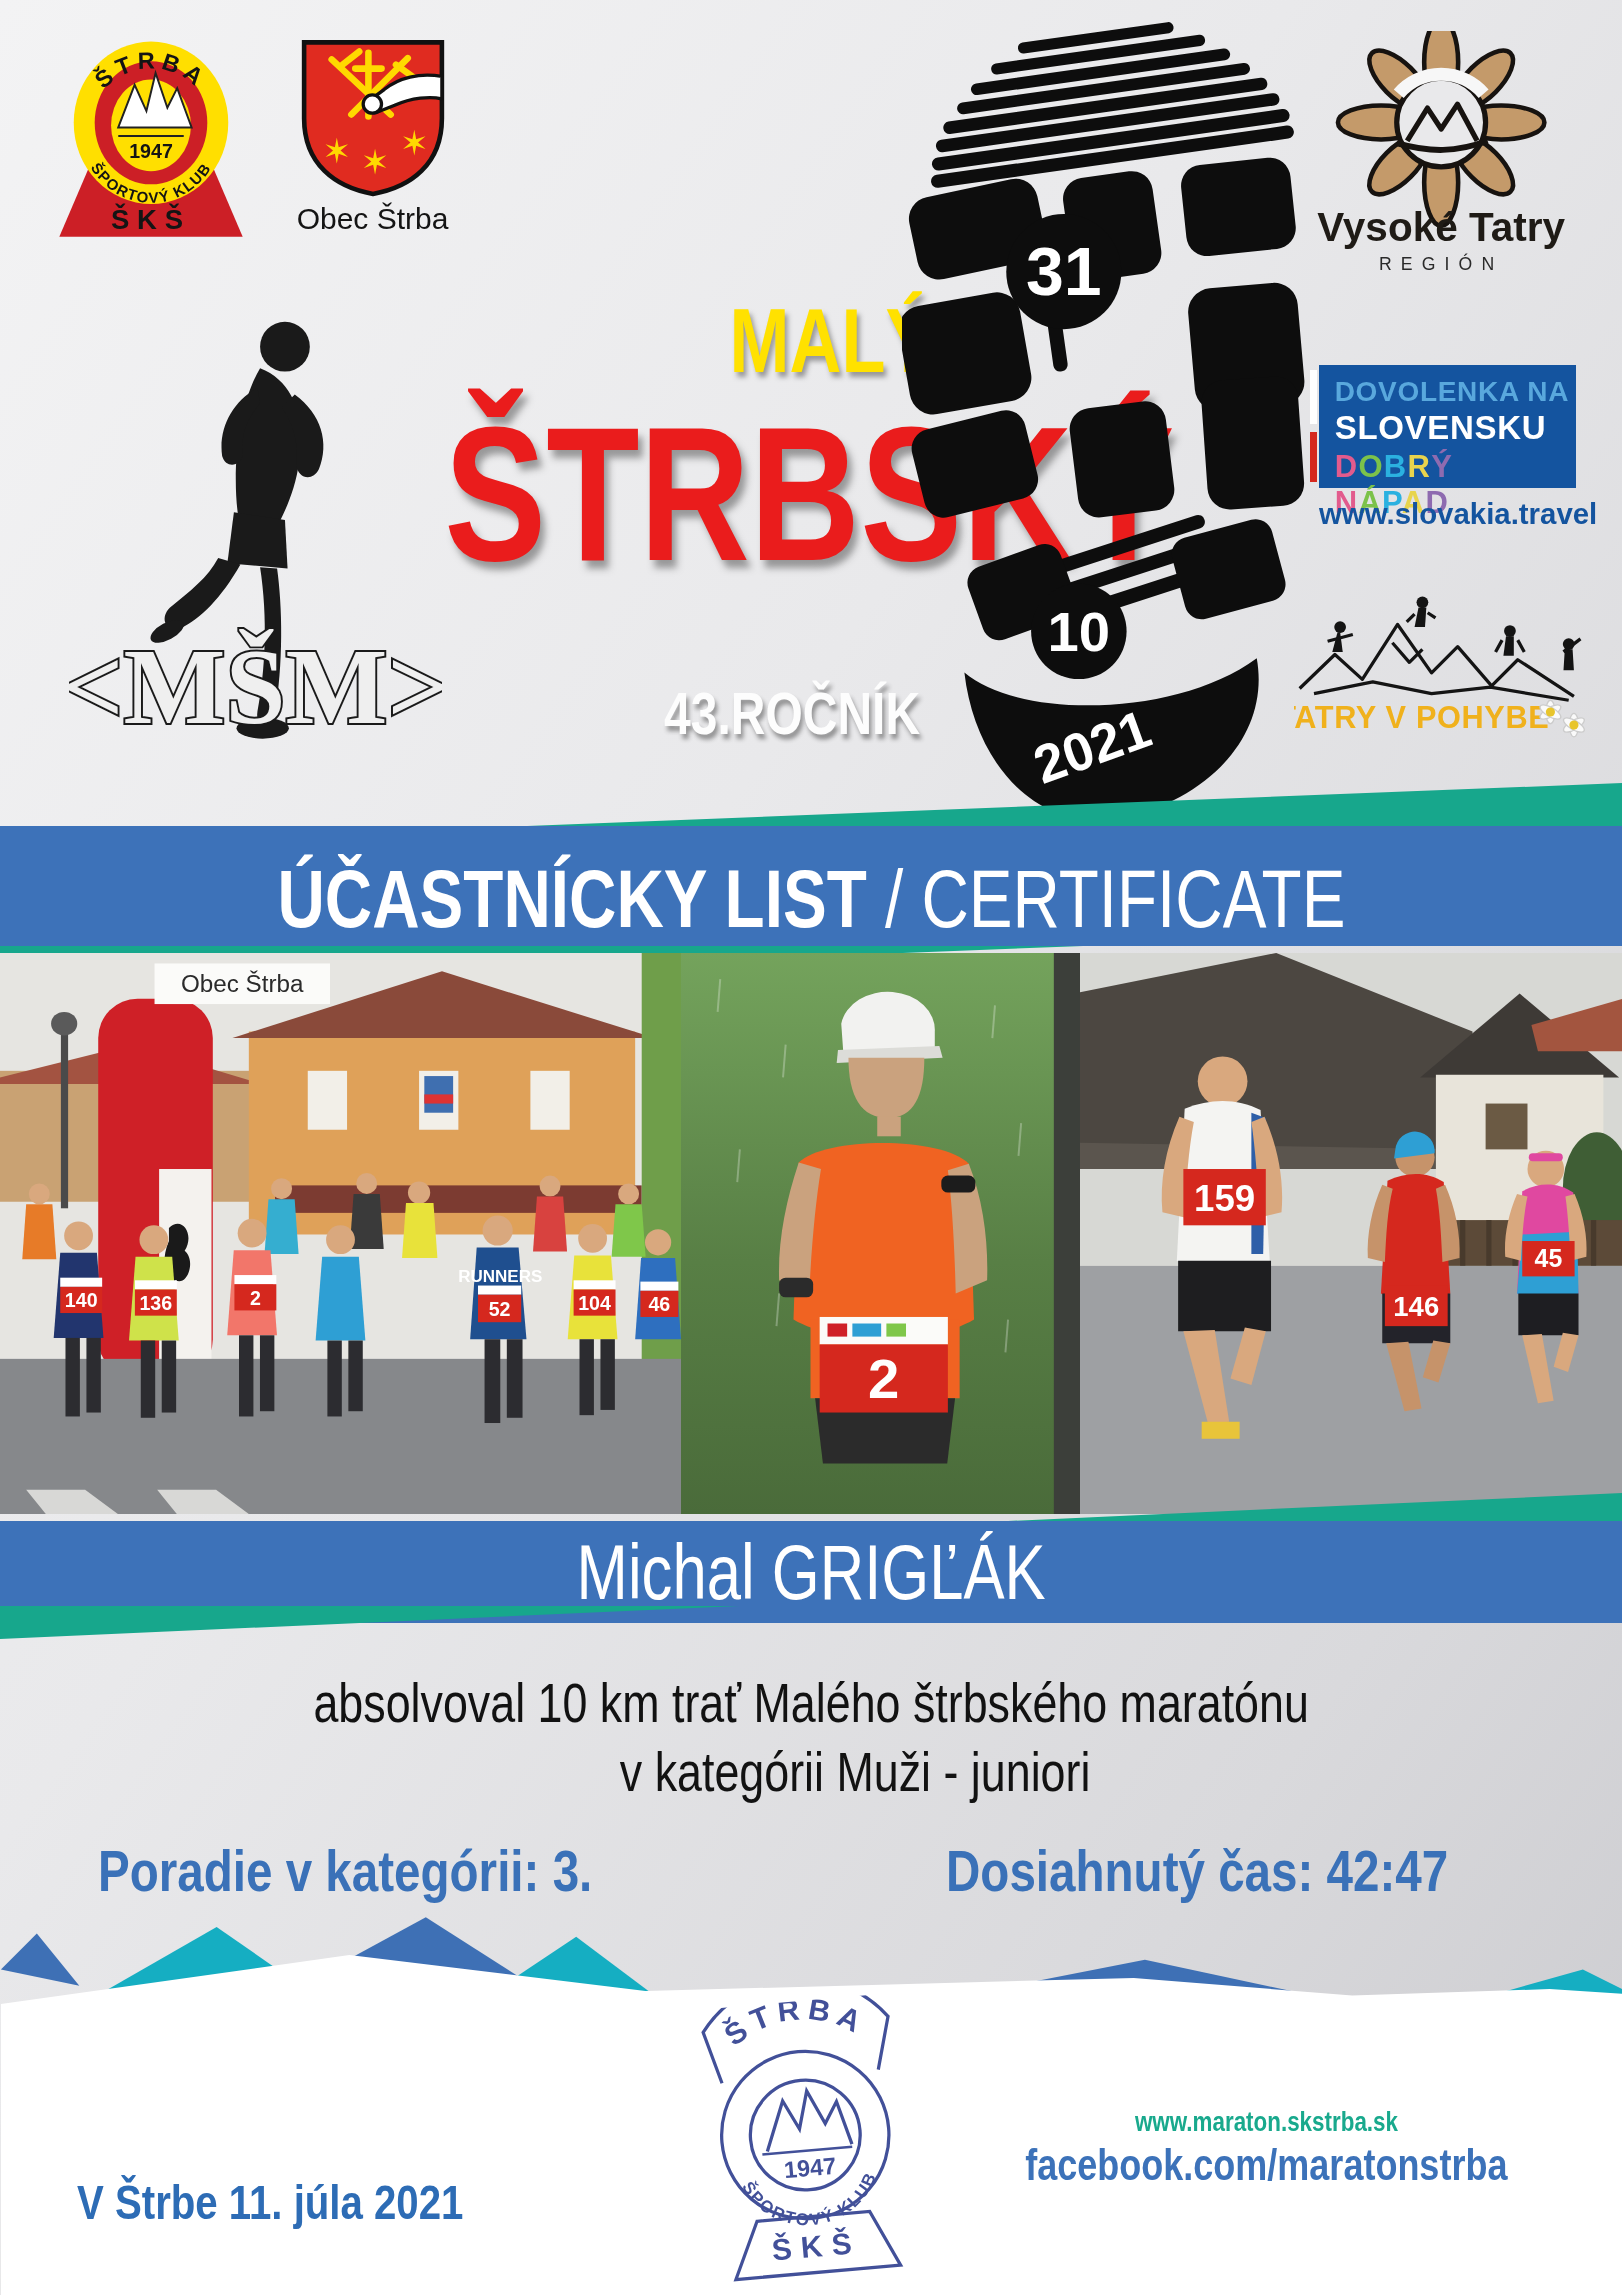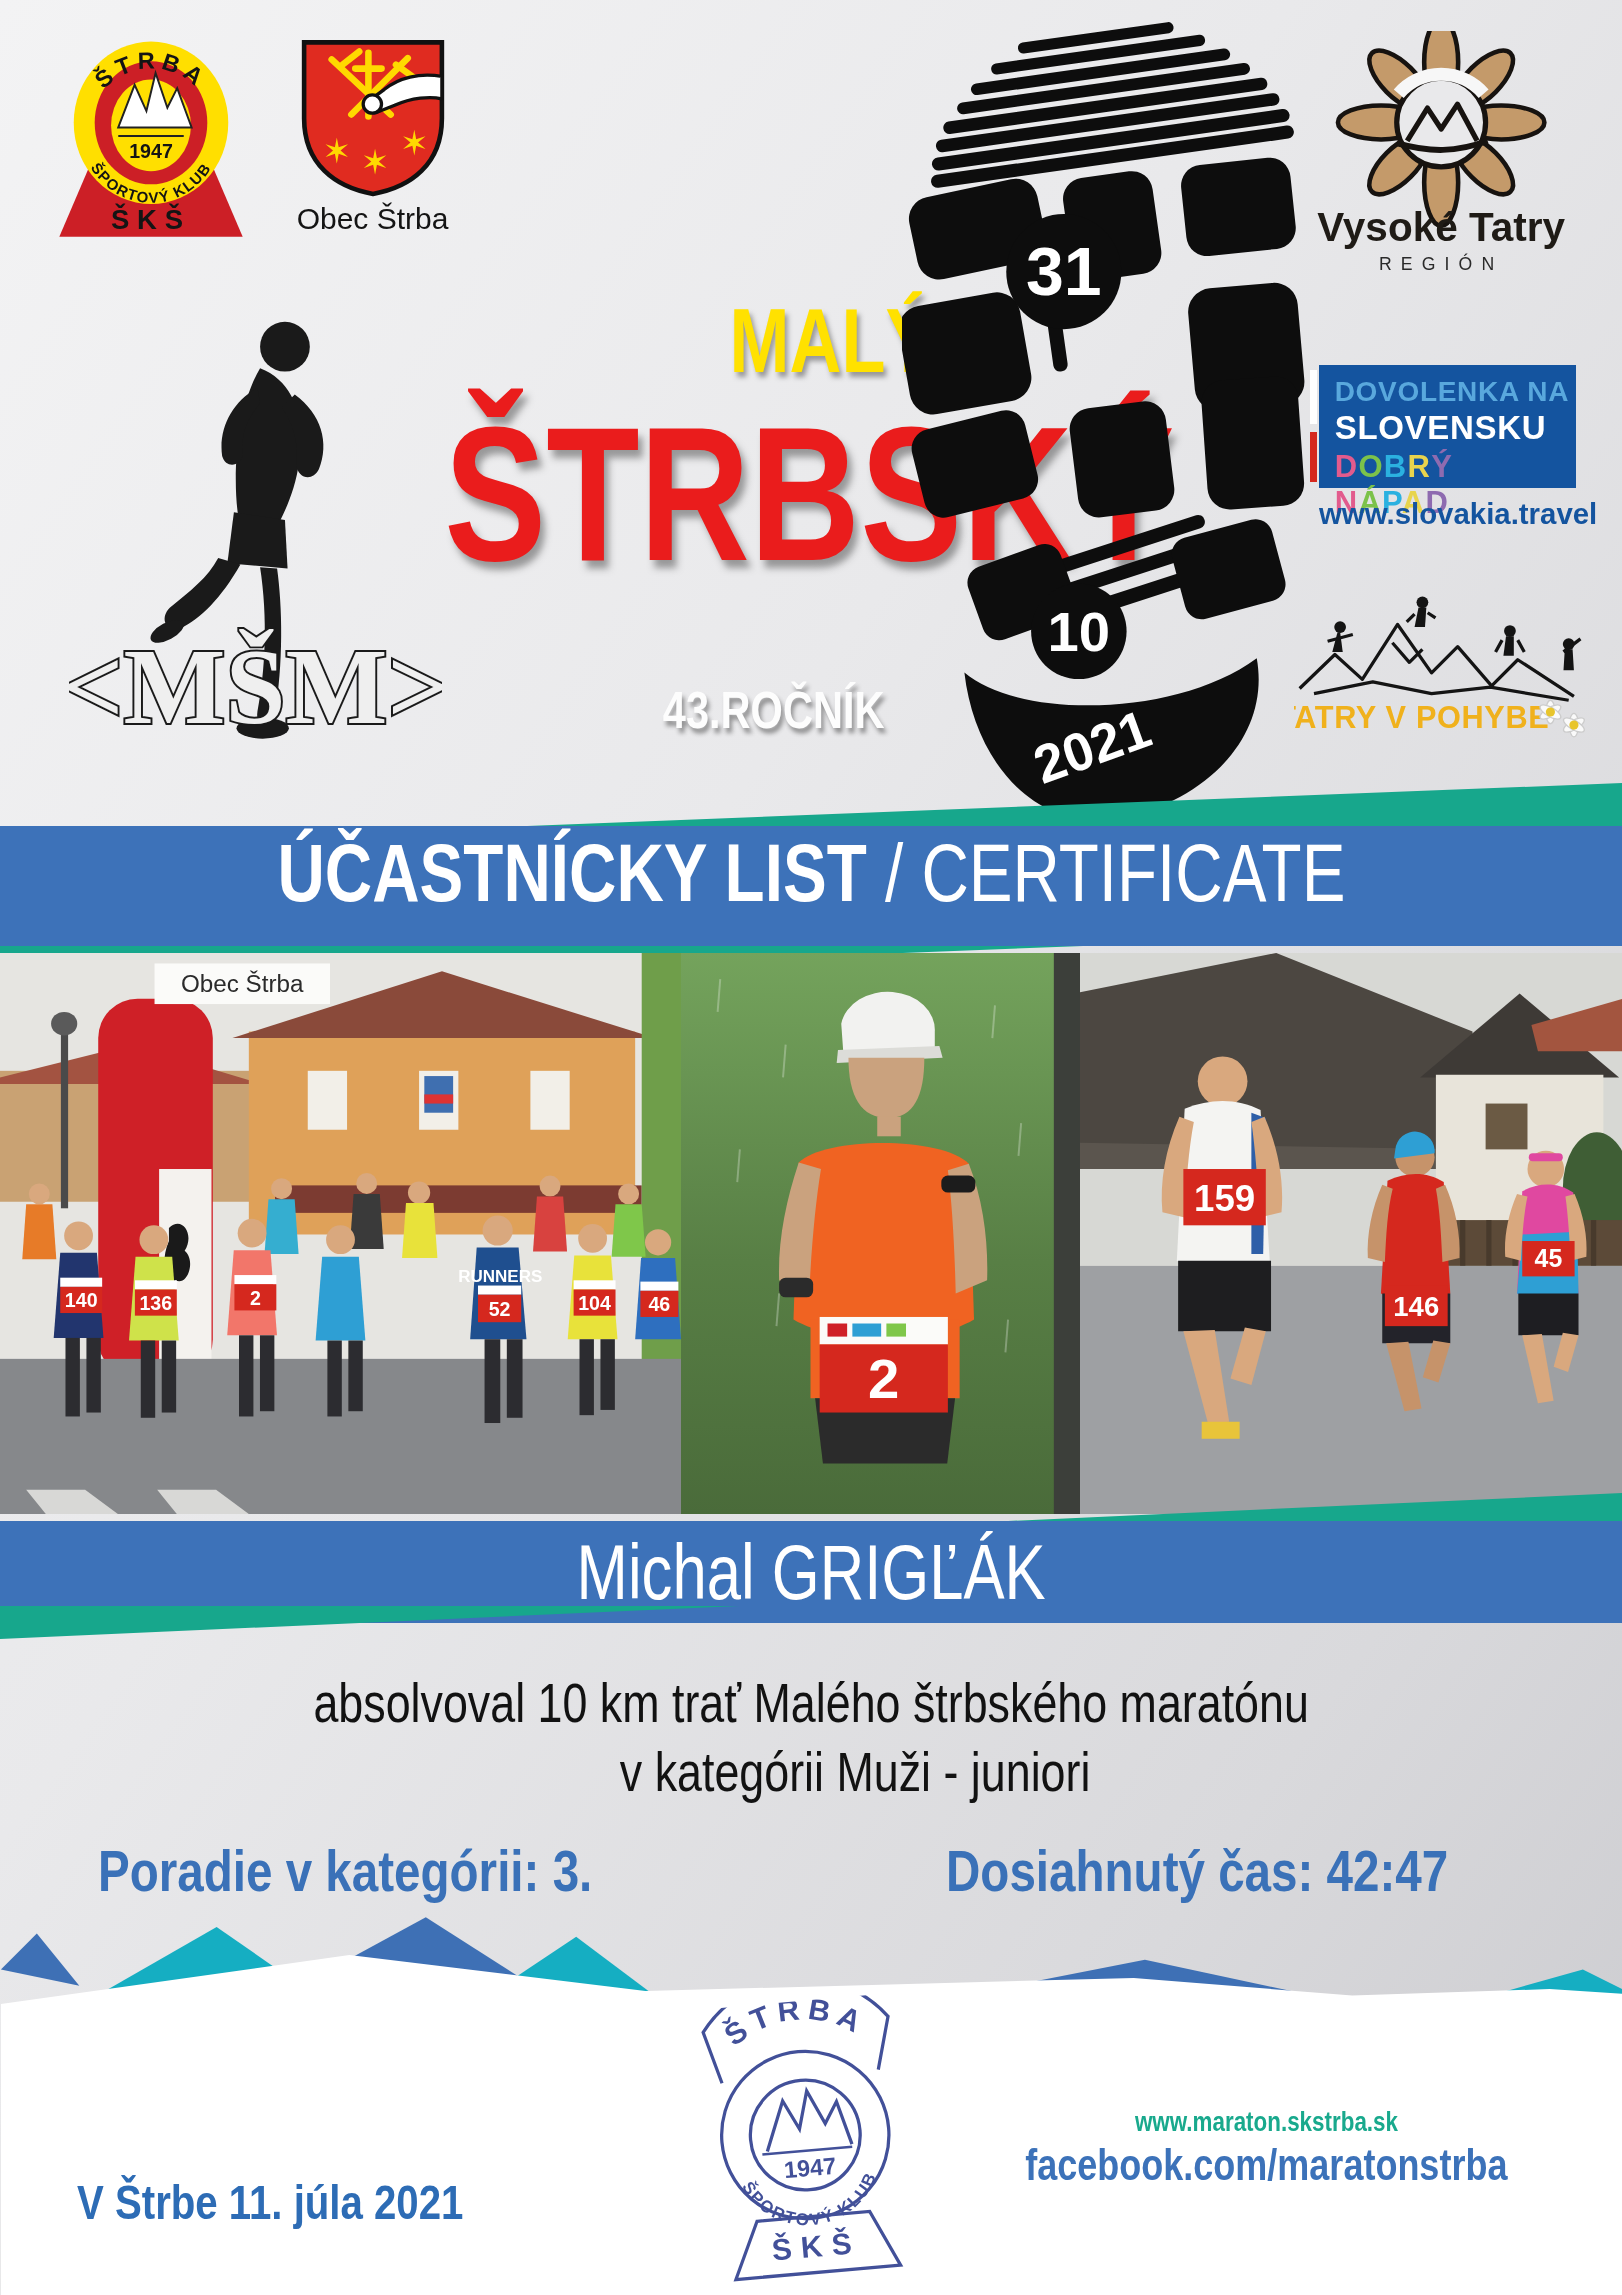--- a/index.html
+++ b/index.html
@@ -14,36 +14,36 @@
   .obec-badge{left:291px;top:34px;width:164px;height:165px;}
   .obec-caption{left:258px;top:202px;width:229px;text-align:center;font-size:30px;color:#141414;}
   .msm-badge{left:69px;top:291px;width:373px;height:468px;}
   .title-line{text-align:center;line-height:1;font-weight:bold;}
   .t-maly{left:393px;top:296px;width:877px;font-size:90px;color:#ffe100;
           text-shadow:3.9px 5.2px 5.9px rgba(70,70,70,.5);}
   .t-strbsky{left:353px;top:398px;width:726px;font-size:191px;color:#ea1c1c;
           text-shadow:5.9px 7.9px 7.9px rgba(70,70,70,.5);}
   .t-maraton{left:376px;top:581px;width:713px;font-size:106px;color:#ffe100;
           text-shadow:3.9px 5.2px 5.9px rgba(70,70,70,.5);}
-  .t-rocnik{left:409px;top:684px;width:730px;font-size:52px;color:#fdfdfd;
+  .t-rocnik{left:427px;top:684px;width:730px;font-size:60px;color:#fdfdfd;
           text-shadow:3.3px 4.6px 5.2px rgba(40,40,40,.45);text-align:center;}
   .footprint{left:902px;top:11.8px;width:406px;height:811px;}
   .vt-logo{left:1299px;top:31px;width:285px;height:245px;}
   .dovolenka{left:1319px;top:365px;width:257px;height:123px;background:#14549f;}
   .dov-barw{left:1310px;top:370px;width:7.2px;height:54px;background:#ffffff;}
   .dov-barr{left:1310px;top:432px;width:7.2px;height:50px;background:#d5281e;}
   .dovolenka .l1{margin:10.5px 0 0 15.7px;font-size:28px;font-weight:bold;color:#59a8dd;letter-spacing:0.7px;}
   .dovolenka .l2{margin:1.3px 0 0 15.7px;font-size:33px;font-weight:bold;color:#ffffff;letter-spacing:0.7px;}
   .dovolenka .l3{margin:2.6px 0 0 15.7px;font-size:31px;font-weight:bold;letter-spacing:1.3px;}
   .slovakia-url{left:1319px;top:497px;width:257px;text-align:center;font-size:29.4px;font-weight:bold;color:#14549f;}
   .tvp-logo{left:1294px;top:584px;width:296px;height:160px;}
   
   .wedge{background:#17a78c;}
   .wedge-b1-top{left:503px;top:783px;width:1120px;height:44px;clip-path:polygon(0 100%,100% 0,100% 100%);}
-  .banner1{left:0;top:826px;width:1623px;height:120px;background:#3d72b9;display:flex;align-items:flex-start;justify-content:center;}
+  .banner1{left:0;top:826px;width:1623px;height:120px;background:#3d72b9;display:flex;align-items:flex-end;justify-content:center;}
   .banner1 .txt{color:#fff;font-size:82px;}
   .banner1 .bold{font-weight:bold;}
   .banner1 .lite{font-weight:normal;}
   .wedge-b1-bot{left:0;top:946px;width:1083px;height:42px;clip-path:polygon(0 0,100% 0,0 100%);}
   
   .photos{left:0;top:953px;width:1623px;height:561px;}
   .photo{position:absolute;top:0;height:561px;}
   
   .wedge-b2-top{left:978px;top:1493px;width:645px;height:29.4px;clip-path:polygon(0 100%,100% 0,100% 100%);}
   .banner2{left:0;top:1521px;width:1623px;height:102px;background:#3d72b9;display:flex;align-items:center;justify-content:center;}

